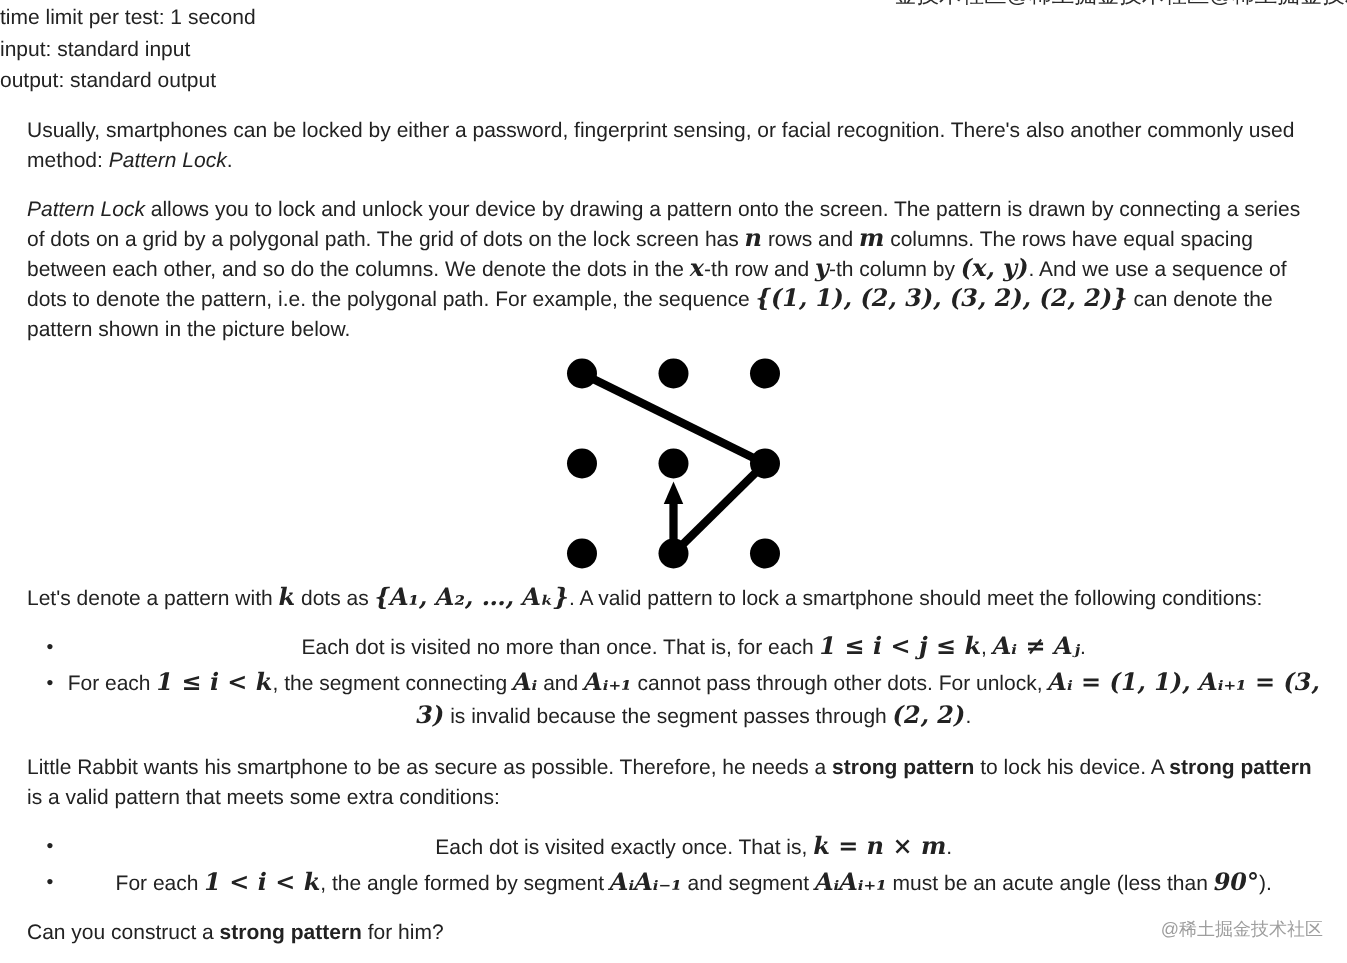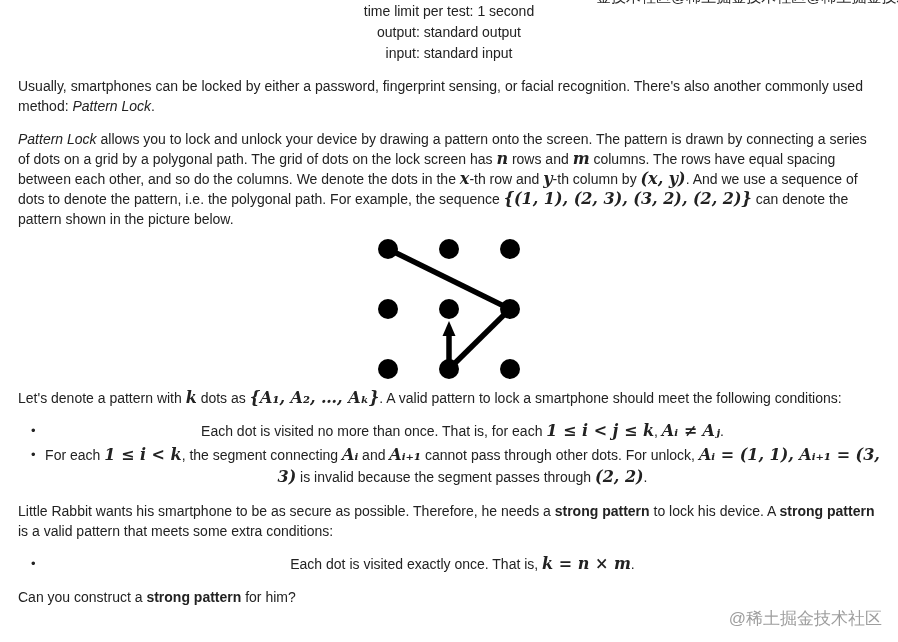--- a/index.html
+++ b/index.html
@@ -30,21 +30,20 @@
     position: absolute;
     top: -11px;
     left: 0;
     font-size: 15px;
     line-height: 15px;
     color: #2b2b2b;
     white-space: nowrap;
     font-family: "Liberation Sans", sans-serif;
   }
   .header-block {
-    text-align: center;
     padding-top: 1px;
     line-height: 21px;
   }
   .content {
     padding: 0 18px;
   }
   .para { margin: 12px 0 0 0; }
   .para.p2 { margin-top: 13px; }
   .para.p3 { margin-top: 0; }
   .para.p4 { margin-top: 13px; }
@@ -81,36 +80,36 @@
     position: absolute;
     left: 0;
     top: 0;
     font-size: 13px;
     color: #222222;
   }
   .watermark {
     position: absolute;
     right: 16px;
     bottom: 14px;
-    font-size: 17px;
+    font-size: 12px;
     line-height: 18px;
     color: #9e9e9e;
   }
 </style>
 </head>
 <body>
 
 <div class="top-artifact-clip">
   <span>金技术社区@稀土掘金技术社区@稀土掘金技术社区</span>
 </div>
 
 <div class="header-block">
   <div>time limit per test: 1 second</div>
+  <div>input: standard input</div>
   <div>output: standard output</div>
-  <div>input: standard input</div>
 </div>
 
 <div class="content">
 
   <p class="para p1"><span>Usually, smartphones can be locked by either a password, fingerprint sensing, or facial recognition. There's also another commonly used method: </span><span class="it">Pattern Lock</span><span>.</span></p>
 
   <p class="para p2"><span class="it">Pattern Lock</span><span> allows you to lock and unlock your device by drawing a pattern onto the screen. The pattern is drawn by connecting a series of dots on a grid by a polygonal path. The grid of dots on the lock screen has </span><span class="mth">n</span><span> rows and </span><span class="mth">m</span><span> columns. The rows have equal spacing between each other, and so do the columns. We denote the dots in the </span><span class="mth">x</span><span>-th row and </span><span class="mth">y</span><span>-th column by </span><span class="mth">(x, y)</span><span>. And we use a sequence of dots to denote the pattern, i.e. the polygonal path. For example, the sequence </span><span class="mth">{(1, 1), (2, 3), (3, 2), (2, 2)}</span><span> can denote the pattern shown in the picture below.</span></p>
 
   <div class="figure-wrap">
     <svg width="164" height="148" viewBox="0 0 164 148">
@@ -138,19 +137,20 @@
 
   <ul class="cond-list">
     <li><span>Each dot is visited no more than once. That is, for each </span><span class="mth">1 ≤ i &lt; j ≤ k</span><span>, </span><span class="mth">Aᵢ ≠ Aⱼ</span><span>.</span></li>
     <li><span>For each </span><span class="mth">1 ≤ i &lt; k</span><span>, the segment connecting </span><span class="mth">Aᵢ</span><span> and </span><span class="mth">Aᵢ₊₁</span><span> cannot pass through other dots. For unlock, </span><span class="mth">Aᵢ = (1, 1), Aᵢ₊₁ = (3, 3)</span><span> is invalid because the segment passes through </span><span class="mth">(2, 2)</span><span>.</span></li>
   </ul>
 
   <p class="para p4"><span>Little Rabbit wants his smartphone to be as secure as possible. Therefore, he needs a </span><span class="bd">strong pattern</span><span> to lock his device. A </span><span class="bd">strong pattern</span><span> is a valid pattern that meets some extra conditions:</span></p>
 
   <ul class="cond-list second">
     <li><span>Each dot is visited exactly once. That is, </span><span class="mth">k = n × m</span><span>.</span></li>
+    <li><span>For each </span><span class="mth">1 &lt; i &lt; k</span><span>, the angle formed by segment </span><span class="mth">AᵢAᵢ₋₁</span><span> and segment </span><span class="mth">AᵢAᵢ₊₁</span><span> must be an acute angle (less than </span><span class="mth">90°</span><span>).</span></li>
   </ul>
 
   <p class="para p5"><span>Can you construct a </span><span class="bd">strong pattern</span><span> for him?</span></p>
 
 </div>
 
 <div class="watermark">@稀土掘金技术社区</div>
 
 </body></html>

